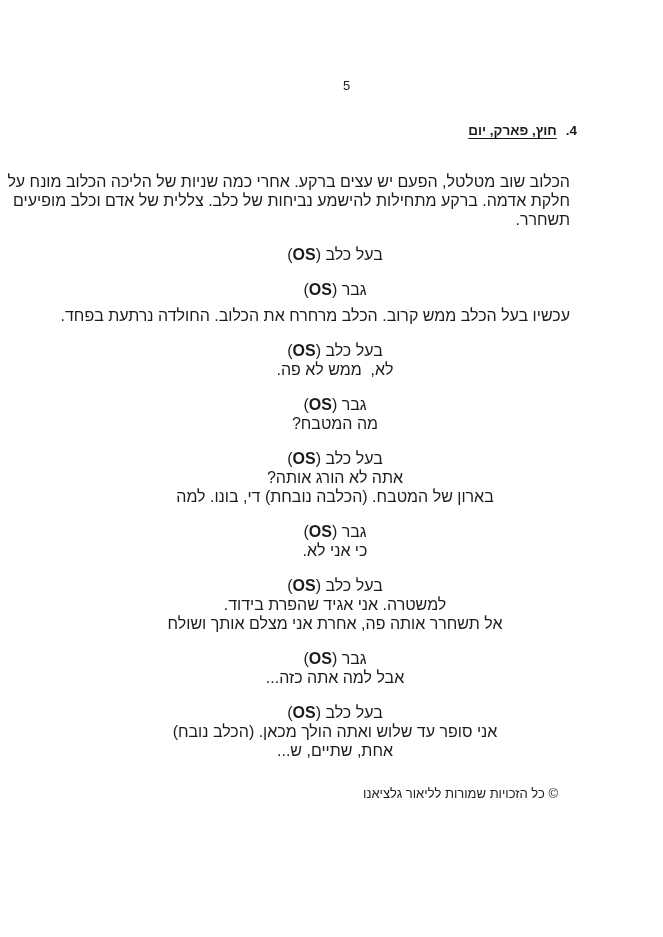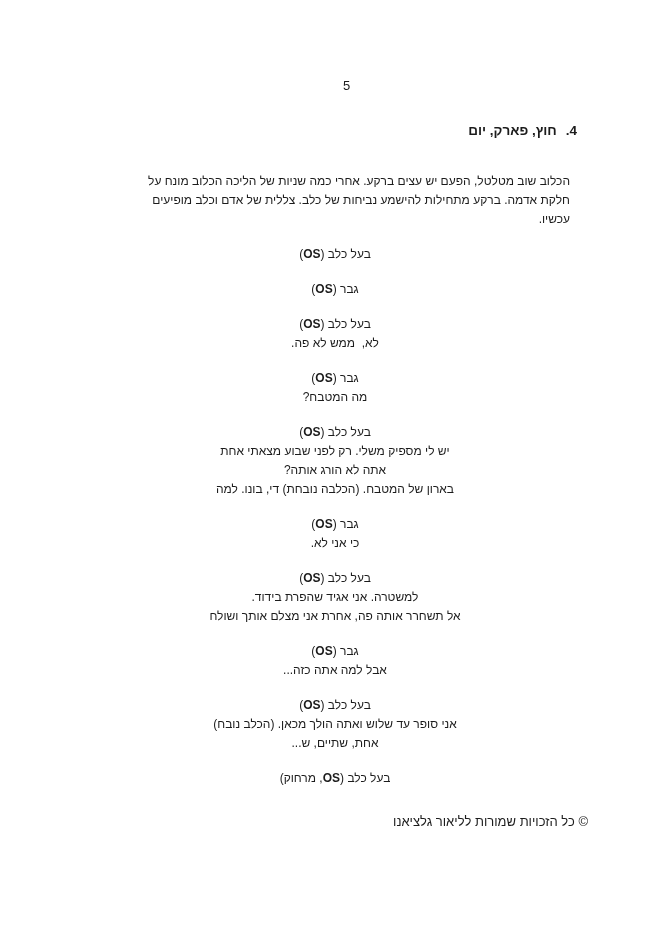--- a/index.html
+++ b/index.html
@@ -24,79 +24,82 @@
   .scene-heading {
     margin: 7px 71px 0 0;
     text-align: right;
     font-size: 13.5px;
     font-weight: bold;
     line-height: 19px;
     white-space: pre;
   }
   .scene-heading .scene-num { margin-left: 9px; }
   .scene-heading .scene-title {
+    text-decoration: underline;
     text-underline-offset: 3px;
     margin-left: 48px;
   }
-  .script-body { font-size: 12px; line-height: 19px; }
+  .script-body { font-size: 16px; line-height: 19px; }
   .action {
     margin: 7px 93px 0 100px;
     text-align: right;
   }
   .script-body > .action:first-child { margin-top: 13px; }
   .action-line { white-space: pre; }
   .dialogue {
     margin: 16px 93px 0 100px;
     text-align: center;
   }
   .dialogue.extra-space { margin-top: 16px; }
   .cue { white-space: pre; }
   .cue-ext { font-weight: bold; }
   .dlg-line { white-space: pre; }
   .copyright-footer {
-    margin: 24px 75px 0 0;
+    margin: 24px 105px 0 0;
     text-align: right;
     font-size: 13px;
     line-height: 19px;
     white-space: pre;
   }
 </style>
 </head>
 <body>
 
 <div class="page">
   <div class="page-number">5</div>
 
   <div class="scene-heading">
     <span class="scene-num">4.</span><span class="scene-title">חוץ, פארק, יום</span>
   </div>
 
   <div class="script-body">
       <div class="action">
         <div class="action-line">הכלוב שוב מטלטל, הפעם יש עצים ברקע. אחרי כמה שניות של הליכה הכלוב מונח על</div>
         <div class="action-line">חלקת אדמה. ברקע מתחילות להישמע נביחות של כלב. צללית של אדם וכלב מופיעים</div>
-        <div class="action-line">עכשיו.</div>
+        <div class="action-line">תשחרר.</div>
       </div>
       <div class="dialogue">
         <div class="cue"><span>בעל כלב (</span><span class="cue-ext">OS</span><span>)</span></div>
       </div>
       <div class="dialogue">
         <div class="cue"><span>גבר (</span><span class="cue-ext">OS</span><span>)</span></div>
+      </div>
+      <div class="action">
+        <div class="action-line">עכשיו בעל הכלב ממש קרוב. הכלב מרחרח את הכלוב. החולדה נרתעת בפחד.</div>
       </div>
       <div class="dialogue">
         <div class="cue"><span>בעל כלב (</span><span class="cue-ext">OS</span><span>)</span></div>
         <div class="dlg-line">לא,  ממש לא פה.</div>
       </div>
       <div class="dialogue">
         <div class="cue"><span>גבר (</span><span class="cue-ext">OS</span><span>)</span></div>
         <div class="dlg-line">מה המטבח?</div>
       </div>
       <div class="dialogue extra-space">
         <div class="cue"><span>בעל כלב (</span><span class="cue-ext">OS</span><span>)</span></div>
-        <div class="dlg-line">יש לי מספיק משלי. רק לפני שבוע מצאתי אחת</div>
         <div class="dlg-line">אתה לא הורג אותה?</div>
         <div class="dlg-line">בארון של המטבח. (הכלבה נובחת) די, בונו. למה</div>
       </div>
       <div class="dialogue">
         <div class="cue"><span>גבר (</span><span class="cue-ext">OS</span><span>)</span></div>
         <div class="dlg-line">כי אני לא.</div>
       </div>
       <div class="dialogue">
         <div class="cue"><span>בעל כלב (</span><span class="cue-ext">OS</span><span>)</span></div>
         <div class="dlg-line">למשטרה. אני אגיד שהפרת בידוד.</div>
@@ -105,18 +108,17 @@
       <div class="dialogue">
         <div class="cue"><span>גבר (</span><span class="cue-ext">OS</span><span>)</span></div>
         <div class="dlg-line">אבל למה אתה כזה...</div>
       </div>
       <div class="dialogue">
         <div class="cue"><span>בעל כלב (</span><span class="cue-ext">OS</span><span>)</span></div>
         <div class="dlg-line">אני סופר עד שלוש ואתה הולך מכאן. (הכלב נובח)</div>
         <div class="dlg-line">אחת, שתיים, ש...</div>
       </div>
       <div class="dialogue">
-        <div class="cue"><span>בעל כלב (</span><span class="cue-ext">OS</span><span>, מרחוק)</span></div>
       </div>
     </div>
 
   <div class="copyright-footer">© כל הזכויות שמורות לליאור גלציאנו</div>
 </div>
 
 </body></html>

